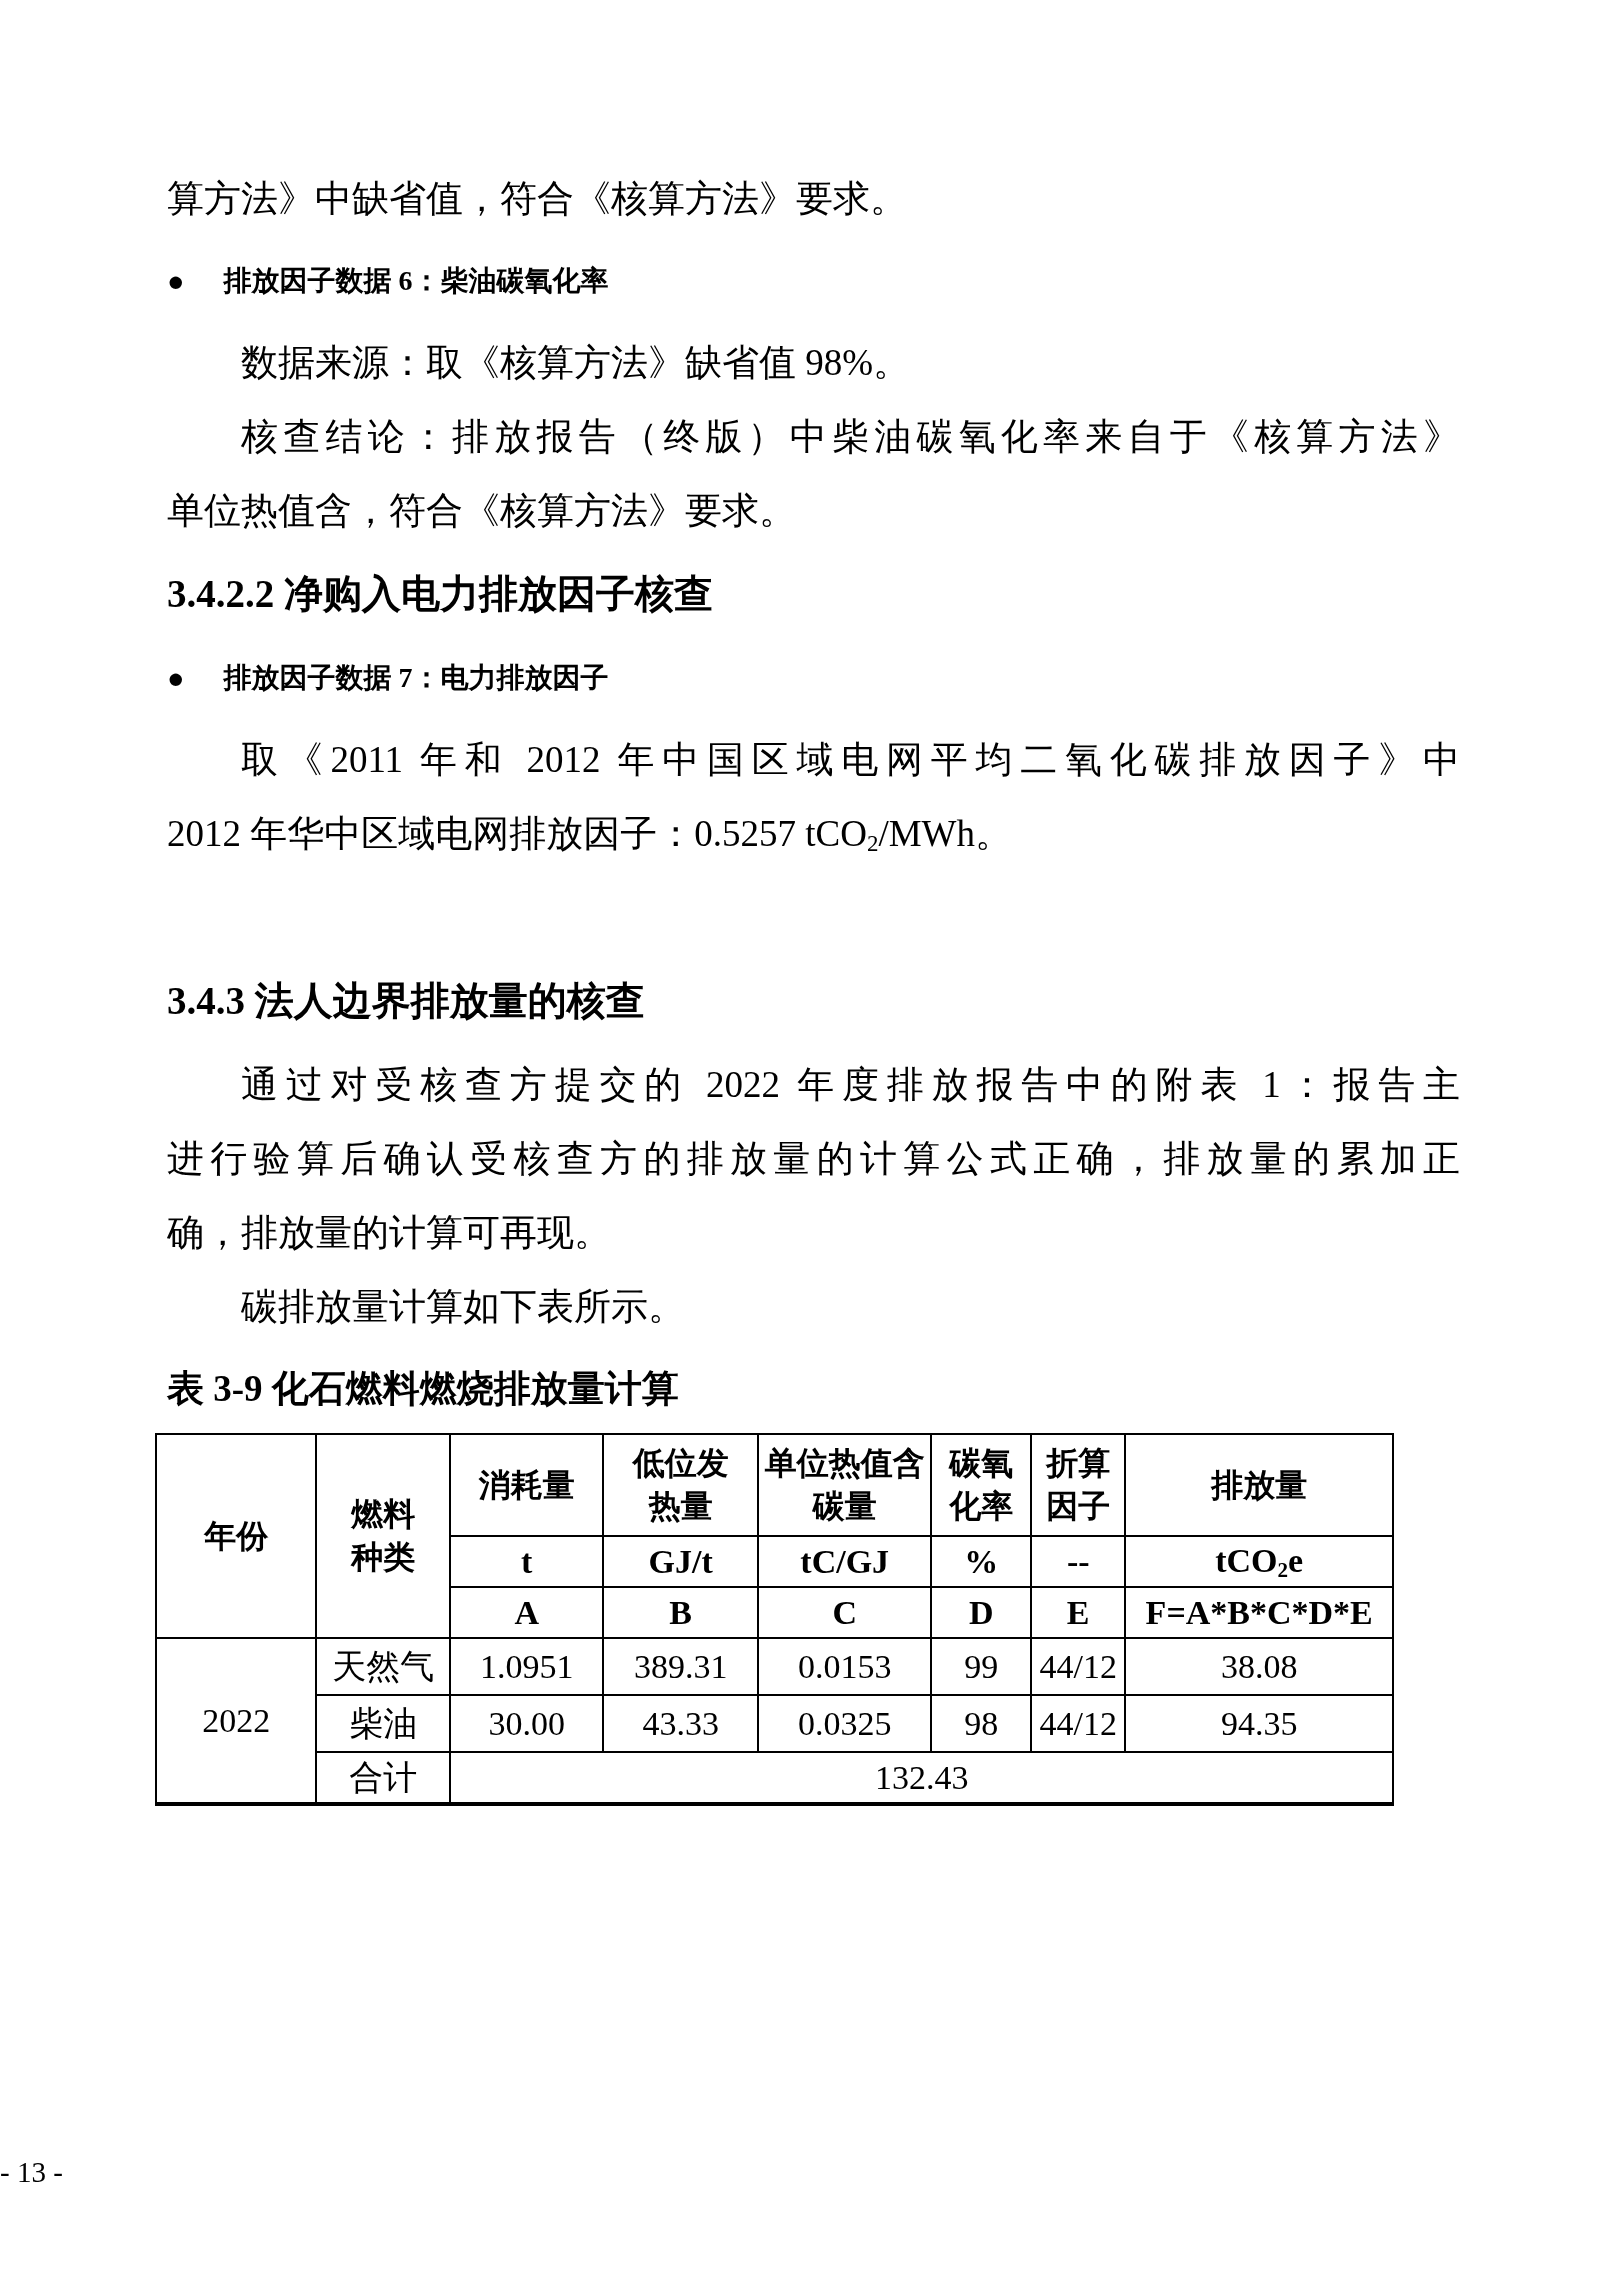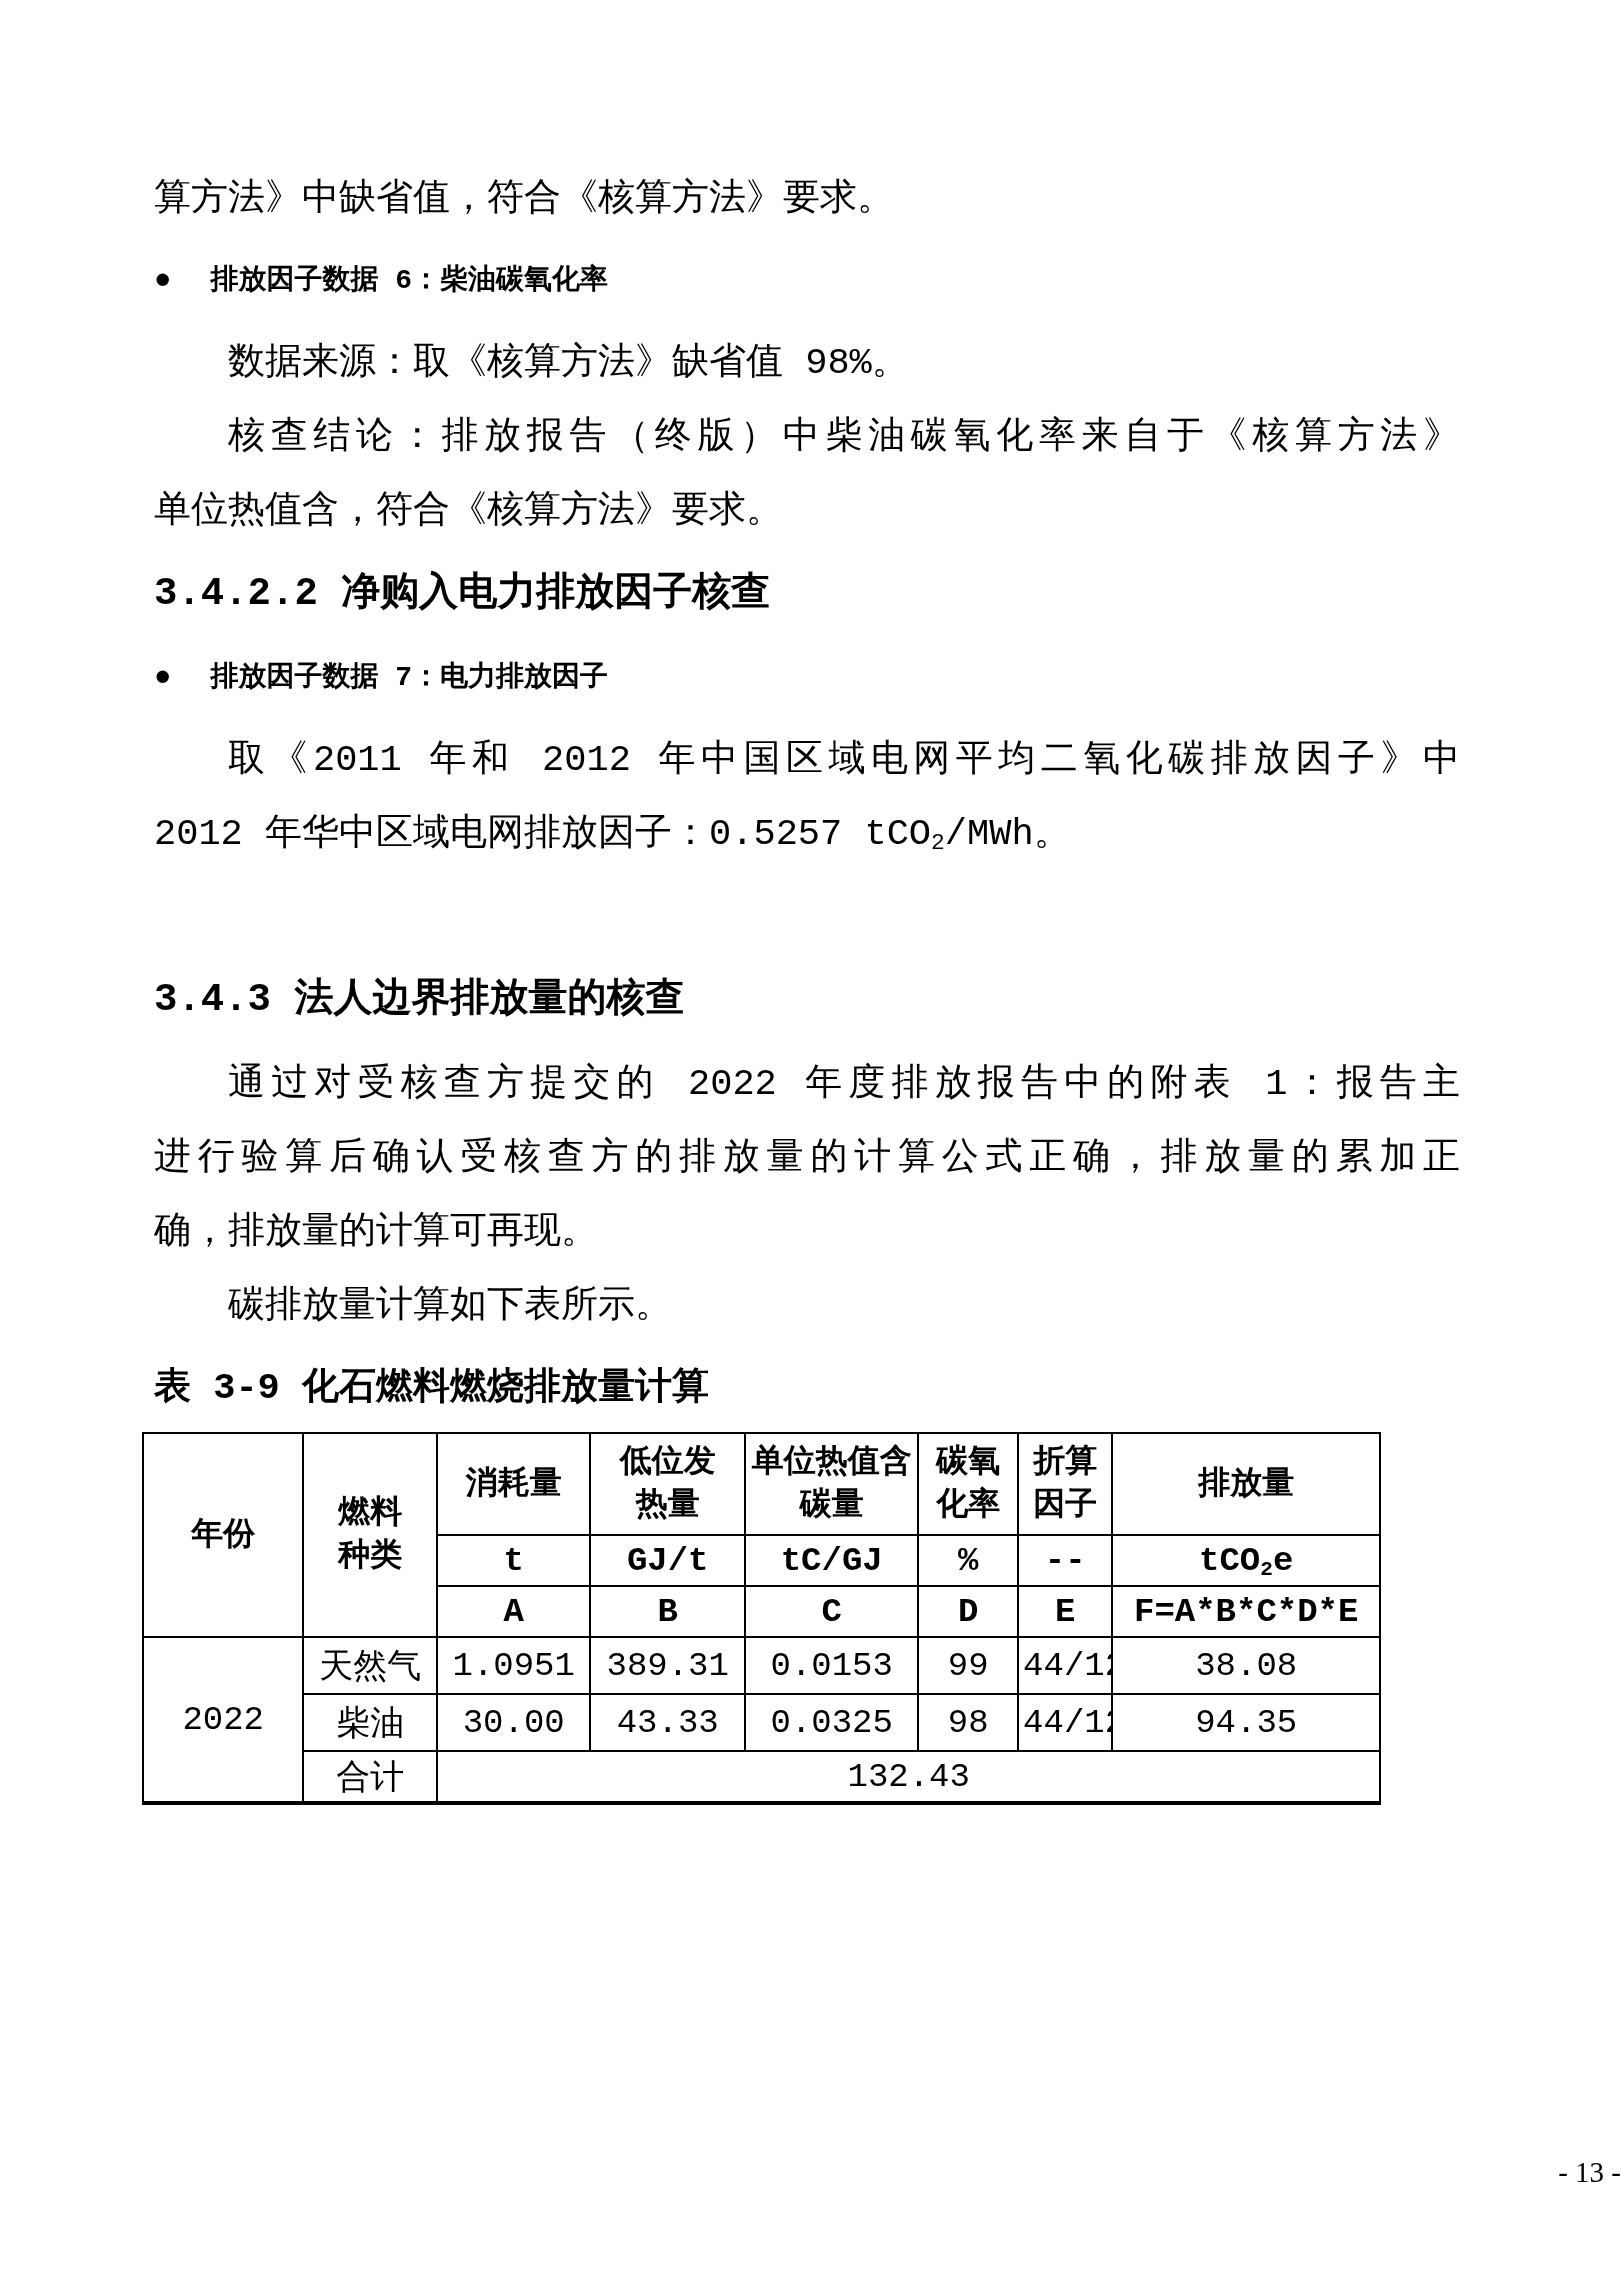--- a/index.html
+++ b/index.html
@@ -7,24 +7,23 @@
     position: relative;
     width: 1621px;
     height: 2293px;
     background: #ffffff;
     font-family: "Liberation Serif", "DejaVu Serif", serif;
     color: #000;
     overflow: hidden;
   }
   .content {
     position: absolute;
-    left: 154px;
+    left: 167px;
     right: 161px;
     top: 162px;
-    font-family: Liberation Mono, monospace;
   }
   .bline {
     margin: 0;
     font-size: 37px;
     line-height: 74px;
     white-space: nowrap;
   }
   .indent { padding-left: 74px; }
   .jl { text-align: justify; text-align-last: justify; white-space: normal; }
   .bullet-row {
@@ -80,21 +79,21 @@
   }
   tr.hdr1 td { height: 100px; }
   tr.units td, tr.letters td { height: 49px; font-weight: bold; font-size: 34px; }
   tr.drow td { height: 55px; font-size: 34px; }
   tr.trow td { height: 49px; font-size: 34px; }
   .footer {
     position: absolute;
     top: 2156px;
     left: 0;
     width: 100%;
-    text-align: right;
+    text-align: left;
     font-size: 29px;
   }
 </style>
 </head>
 <body>
 
 <div class="page">
   <div class="content">
 
     <p class="bline">算方法》中缺省值，符合《核算方法》要求。</p>

